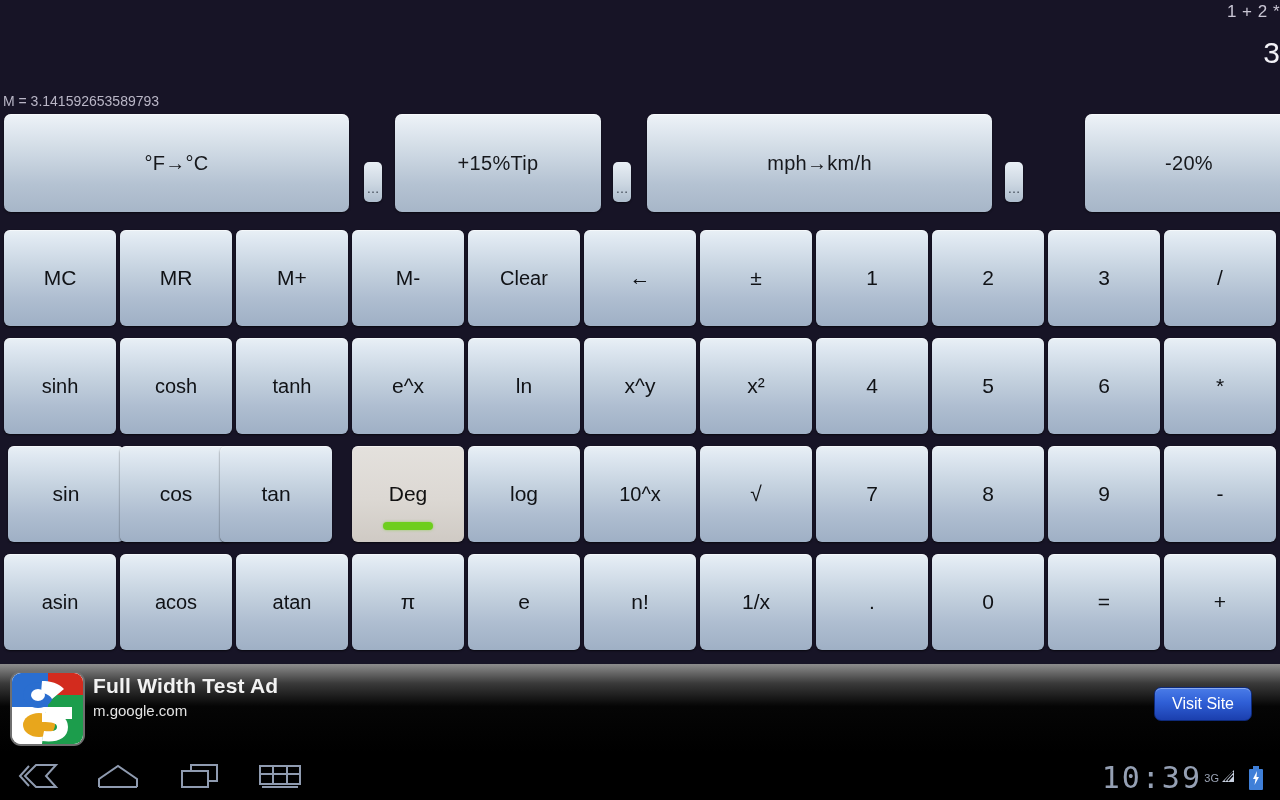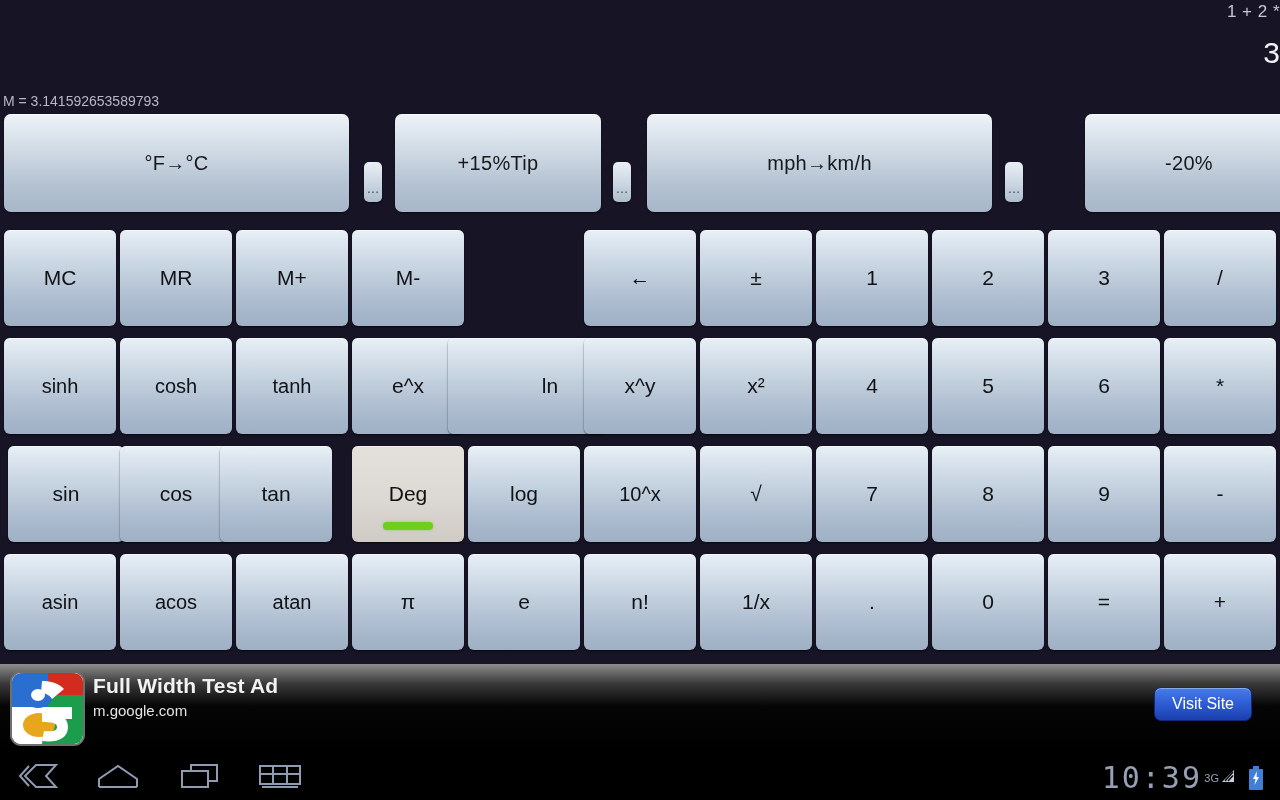--- a/index.html
+++ b/index.html
@@ -224,33 +224,34 @@
       <div class="convmore" style="left:220px;">…</div>
     </div>
   </div>
 
   <div class="keypad" id="keypad">
       <div class="krow">
         <div class="key" style="left: 4px; width: 112px;">MC</div>
         <div class="key" style="left: 120px; width: 112px;">MR</div>
         <div class="key" style="left: 236px; width: 112px;">M+</div>
         <div class="key" style="left: 352px; width: 112px;">M-</div>
+        <div class="key small" style="left: 468px; width: 112px;">Clear</div>
         <div class="key" style="left: 584px; width: 112px;">←</div>
         <div class="key" style="left: 700px; width: 112px;">±</div>
         <div class="key" style="left: 816px; width: 112px;">1</div>
         <div class="key" style="left: 932px; width: 112px;">2</div>
         <div class="key" style="left: 1048px; width: 112px;">3</div>
         <div class="key" style="left: 1164px; width: 112px;">/</div>
       </div>
       <div class="krow">
         <div class="key small" style="left: 4px; width: 112px;">sinh</div>
         <div class="key small" style="left: 120px; width: 112px;">cosh</div>
         <div class="key small" style="left: 236px; width: 112px;">tanh</div>
         <div class="key" style="left: 352px; width: 112px;">e^x</div>
-        <div class="key" style="left: 448px; width: 112px; padding-left: 46px;">ln</div>
+        <div class="key" style="left: 468px; width: 112px;">ln</div>
         <div class="key" style="left: 584px; width: 112px;">x^y</div>
         <div class="key" style="left: 700px; width: 112px;">x²</div>
         <div class="key" style="left: 816px; width: 112px;">4</div>
         <div class="key" style="left: 932px; width: 112px;">5</div>
         <div class="key" style="left: 1048px; width: 112px;">6</div>
         <div class="key" style="left: 1164px; width: 112px;">*</div>
       </div>
       <div class="krow">
         <div class="key" style="left: 8px; width: 116px;">sin</div>
         <div class="key" style="left: 120px; width: 112px;">cos</div>

